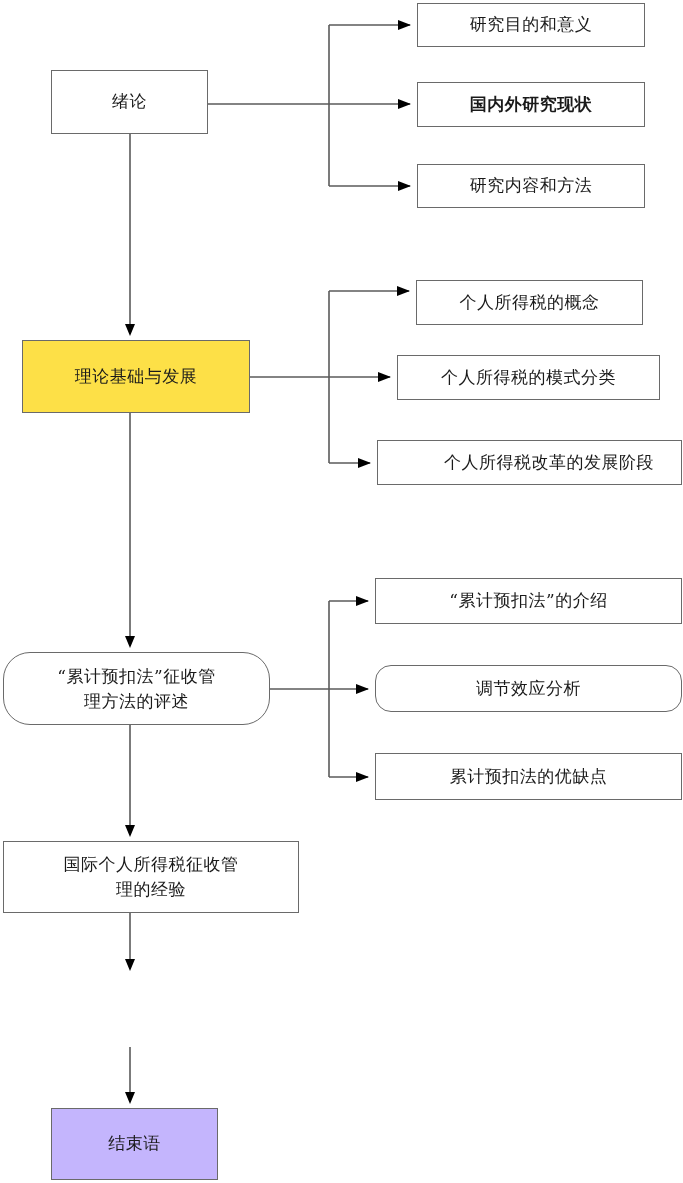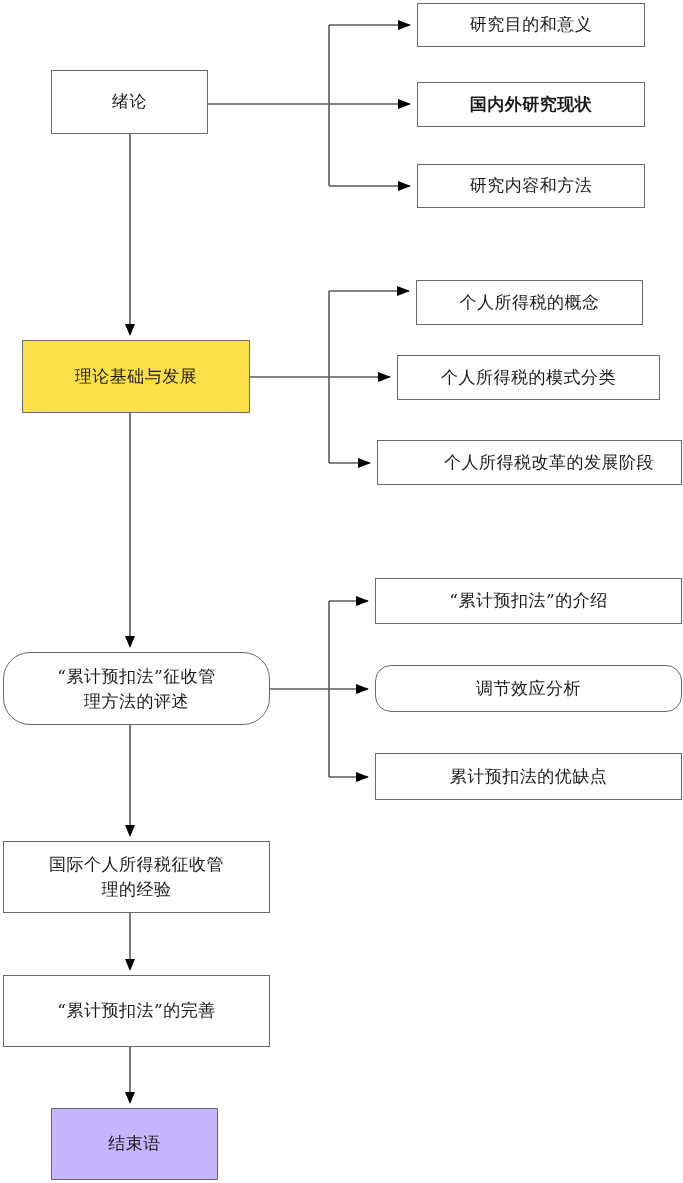--- a/index.html
+++ b/index.html
@@ -103,26 +103,23 @@
   <div class="node" style="left: 51px; top: 70px; width: 157px; height: 64px; border-color: rgb(106, 106, 106); background: rgb(255, 255, 255); color: rgb(26, 26, 26);">
     <span class="node-label">绪论</span>
   </div>
   <div class="node two-line" style="left: 22px; top: 340px; width: 228px; height: 73px; border-color: rgb(106, 106, 106); background: #fde047; color: rgb(26, 26, 26);">
     <span class="node-label">理论基础与发展</span>
   </div>
   <div class="node two-line" style="left: 3px; top: 652px; width: 267px; height: 73px; border-color: rgb(106, 106, 106); background: rgb(255, 255, 255); color: rgb(26, 26, 26); border-radius: 27px;">
     <span class="node-label">“累计预扣法”征收管
 理方法的评述</span>
   </div>
-  <div class="node two-line" style="left: 3px; top: 841px; width: 267px; height: 72px; border-color: rgb(106, 106, 106); background: rgb(255, 255, 255); color: rgb(26, 26, 26);">
+  <div class="node two-line" style="left: 3px; top: 841px; width: 296px; height: 72px; border-color: rgb(106, 106, 106); background: rgb(255, 255, 255); color: rgb(26, 26, 26);">
     <span class="node-label">国际个人所得税征收管
 理的经验</span>
-  </div>
-  <div class="node" style="left: 3px; top: 975px; width: 267px; height: 72px; border-color: rgb(106, 106, 106); background: rgb(255, 255, 255); color: rgb(26, 26, 26);">
-    <span class="node-label">“累计预扣法”的完善</span>
   </div>
   <div class="node" style="left: 51px; top: 1108px; width: 167px; height: 72px; border-color: rgb(106, 106, 106); background: #c4b5fd; color: rgb(26, 26, 26);">
     <span class="node-label">结束语</span>
   </div>
 
   <div class="node" style="left: 417px; top: 3px; width: 228px; height: 44px; border-color: rgb(106, 106, 106); background: rgb(255, 255, 255); color: rgb(26, 26, 26);">
     <span class="node-label">研究目的和意义</span>
   </div>
   <div class="node" style="left: 417px; top: 82px; width: 228px; height: 45px; border-color: rgb(106, 106, 106); background: rgb(255, 255, 255); color: rgb(26, 26, 26); font-weight: bold;">
     <span class="node-label">国内外研究现状</span>

